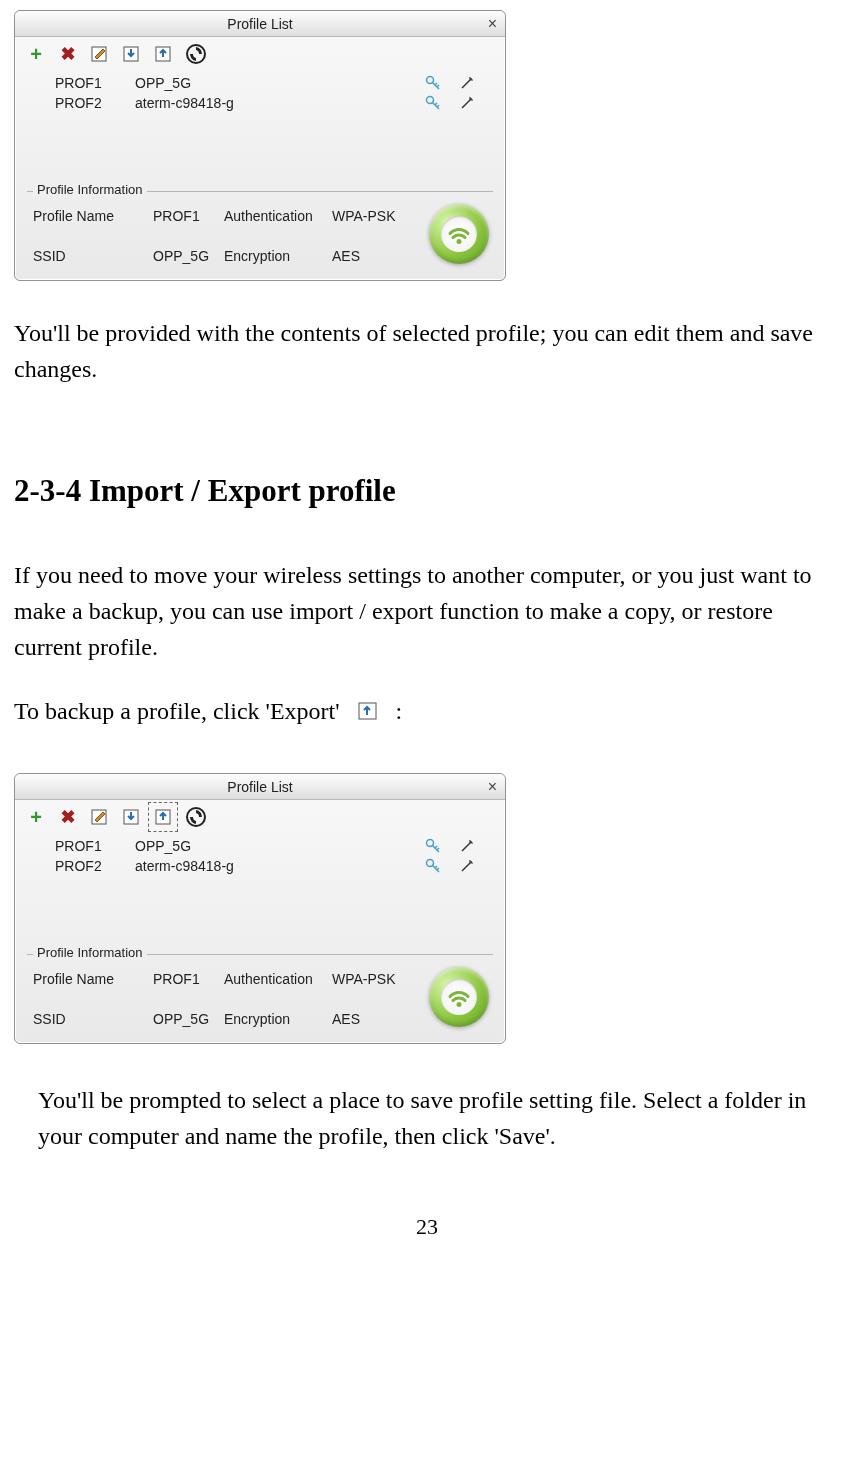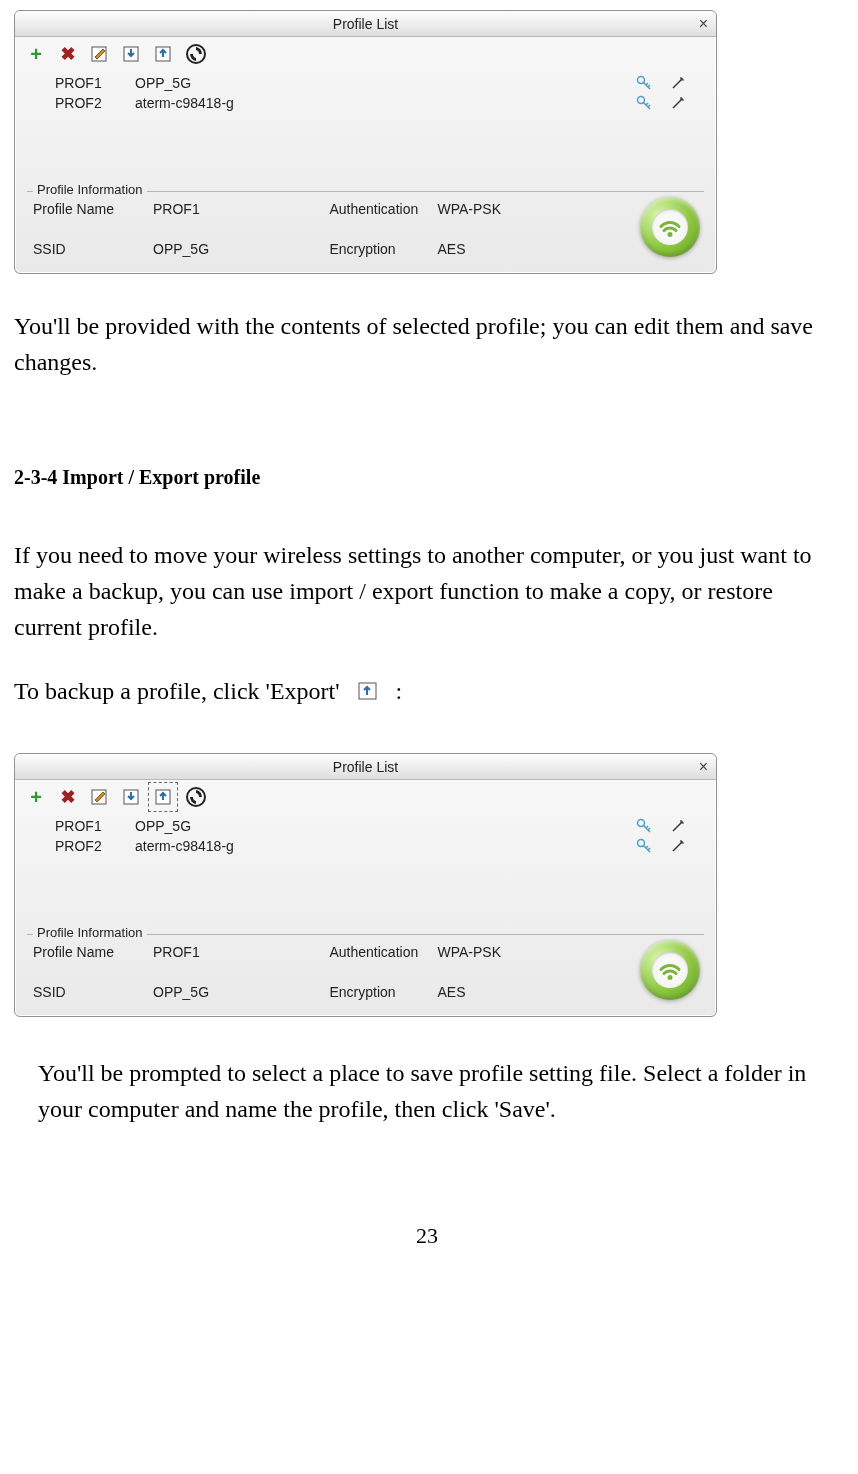--- a/index.html
+++ b/index.html
@@ -6,21 +6,21 @@
   body {
     width: 858px;
     height: 1474px;
     background: #fff;
     font-family: "Times New Roman", Times, serif;
     font-size: 24px;
     color: #000;
     padding: 10px 18px 10px 14px;
   }
   .profile-window {
-    width: 703px;
+    width: 492px;
     border: 1px solid #929292;
     border-radius: 6px;
     background: linear-gradient(#f9f9f9, #e9e9e9);
     box-shadow: 0 0 0 1px #fff inset;
     font-family: "Segoe UI", Tahoma, Arial, sans-serif;
     font-size: 14px;
     color: #222;
     margin-bottom: 8px;
   }
   .titlebar {
@@ -75,21 +75,21 @@
     padding: 2px 0;
   }
   .col-name { width: 110px; padding-left: 30px; }
   .col-ssid { flex: 1; }
   .col-icons { display: flex; gap: 18px; padding-right: 20px; }
   .key-icon svg { display: block; }
   .wand-icon svg { display: block; }
   .info-fieldset {
     margin: 0 10px 10px 10px;
     position: relative;
-    padding-top: 0;
+    padding-top: 7px;
   }
   .info-fieldset .legend {
     position: absolute;
     top: -9px;
     left: 8px;
     background: #efefef;
     padding: 0 4px;
     font-size: 13px;
   }
   .info-fieldset .border-line {
@@ -135,36 +135,36 @@
     position: absolute;
     left: 50%; top: 50%;
     transform: translate(-50%, -48%);
   }
   .body-text {
     margin: 34px 0 0 0;
     line-height: 1.5;
   }
   .section-heading {
     font-weight: bold;
-    font-size: 20px;
+    font-size: 31px;
     margin: 86px 0 48px 0;
   }
   .body-text.p2 { margin-top: 2px; }
   .body-text.p3 { margin-top: 28px; display: flex; align-items: center; flex-wrap: wrap; gap: 16px; }
   .inline-icon {
     display: inline-flex;
     width: 20px; height: 20px;
     vertical-align: middle;
     margin: 0 2px;
   }
   .second-window-wrap { margin-top: 44px; position: relative; width: 600px; }
   .page-number {
     text-align: center;
     font-size: 22px;
-    margin-top: 96px;
+    margin-top: 60px;
   }
 </style>
 </head>
 <body>
 
 <div class="profile-window">
   <div class="titlebar">
     <span>Profile List</span>
     <span class="close">×</span>
   </div>

